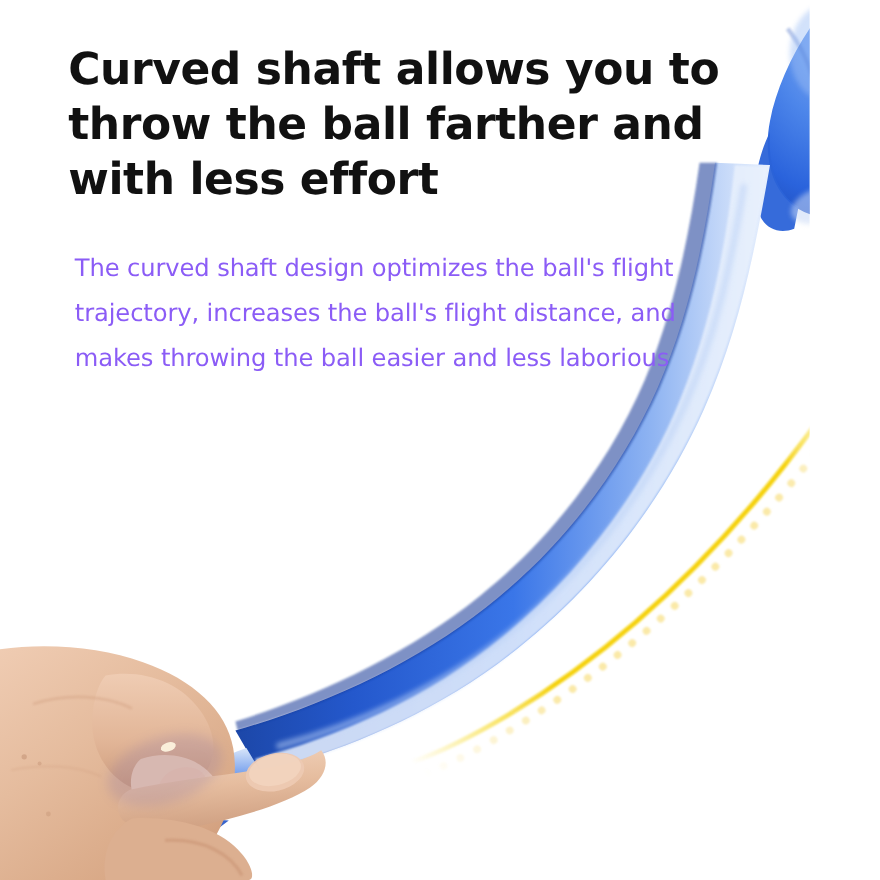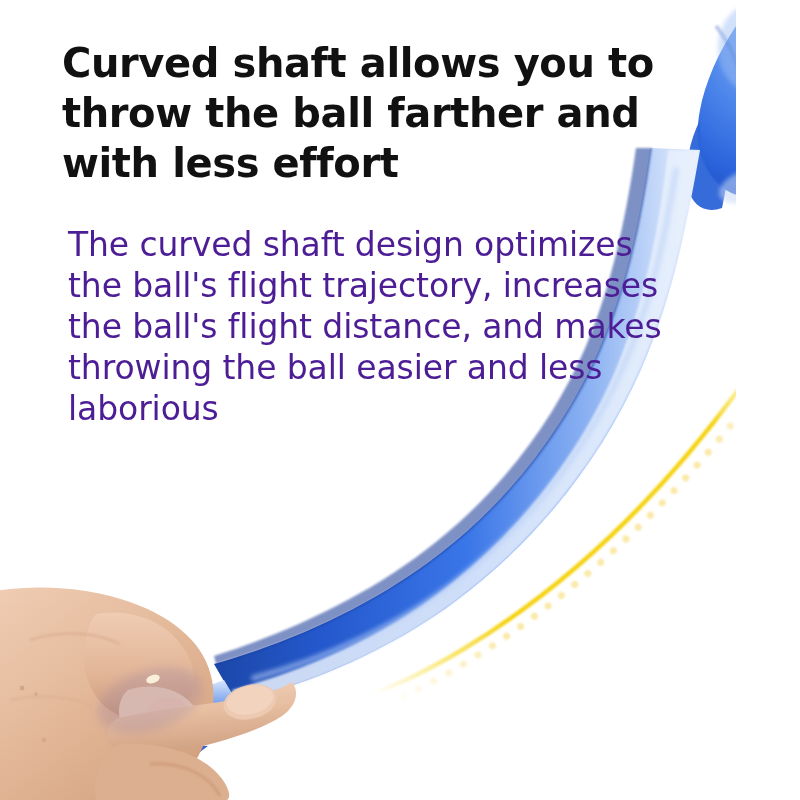--- a/index.html
+++ b/index.html
@@ -51,24 +51,24 @@
     white-space: pre-line;
   }
   #body-copy {
     position: absolute;
     left: 68px;
     top: 224px;
     width: 610px;
     margin: 0;
     font-family: "DejaVu Sans", "Liberation Sans", sans-serif;
     font-weight: 400;
-    font-size: 33px;
+    font-size: 22px;
     line-height: 41px;
     letter-spacing: -0.1px;
-    color: #4c1d95;
+    color: #8b5cf6;
     white-space: pre-line;
   }
 </style>
 </head>
 <body>
 
 <div id="stage">
 
   <svg id="artwork" viewBox="0 0 800 800" xmlns="http://www.w3.org/2000/svg">
     <defs>

